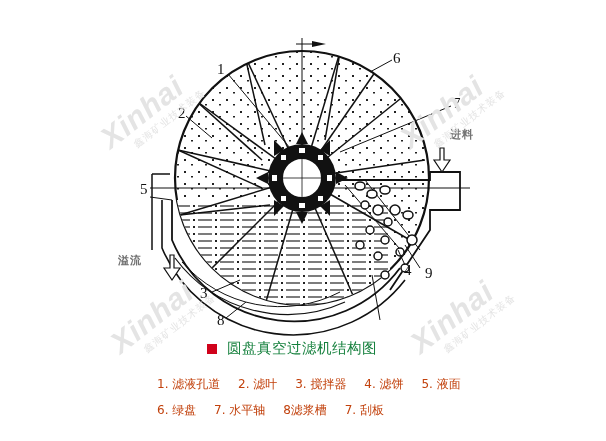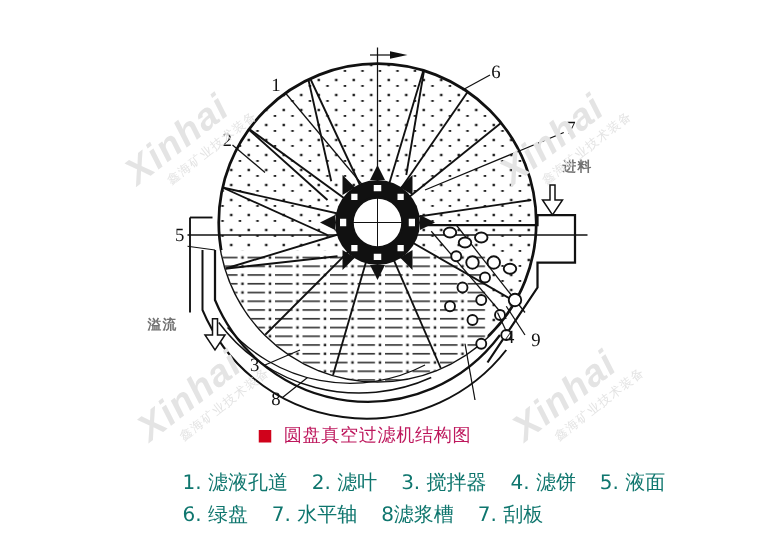--- a/index.html
+++ b/index.html
@@ -5,22 +5,22 @@
   html, body { margin:0; padding:0; background:#ffffff; }
   body { width:606px; height:441px; position:relative; overflow:hidden; font-family:"DejaVu Sans", sans-serif; }
   #diagram { position:absolute; left:0; top:0; width:606px; height:441px; }
   .lbl { position:absolute; font-family:"Liberation Serif", serif; font-size:15px; color:#111; line-height:1; }
   .cn-lbl { position:absolute; font-family:Liberation Serif, serif; font-size:11px; font-weight:bold; color:#737373; line-height:1; letter-spacing:1px; }
   .wm { position:absolute; transform:rotate(-38deg); transform-origin:left top; color:#e4e4e4; pointer-events:none; }
   .wm .brand { font-family:"Liberation Sans", sans-serif; font-weight:bold; font-style:italic; font-size:30px; letter-spacing:1px; display:block; line-height:1; }
   .wm .sub { font-family:"DejaVu Sans", sans-serif; font-size:10px; display:block; margin-left:22px; letter-spacing:1px; }
   #caption { position:absolute; left:207px; top:339px; display:flex; align-items:center; }
   #caption .sq { width:10px; height:10px; background:#d0021b; margin-right:10px; }
-  #caption .txt { font-size:14.5px; color:#be185d; letter-spacing:0.5px; }
-  .legend-row { position:absolute; left:146px; font-size:16px; color:#0f766e; white-space:nowrap; }
+  #caption .txt { font-size:14.5px; color:#15803d; letter-spacing:0.5px; }
+  .legend-row { position:absolute; left:157px; font-size:12px; color:#c2410c; white-space:nowrap; }
   .legend-row span { margin-right:14px; }
 </style>
 </head>
 <body>
 
 <div id="diagram">
   <svg width="606" height="441" viewBox="0 0 606 441">
     <defs>
       <clipPath id="discClip">
           <circle cx="302" cy="178" r="127"></circle>

